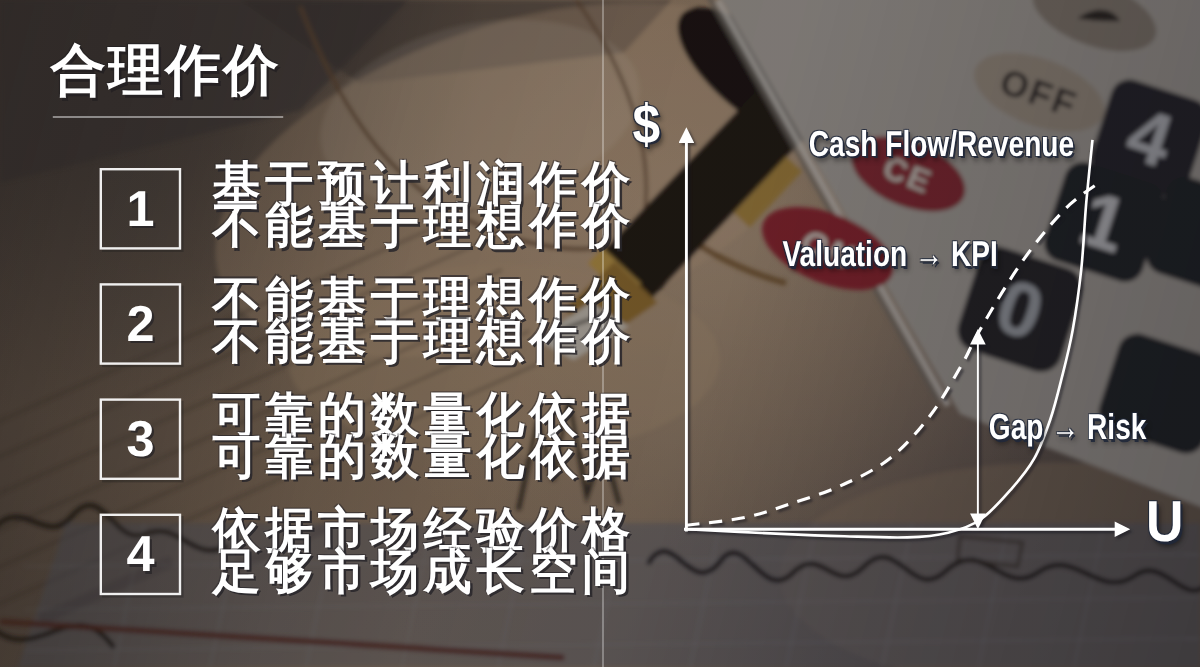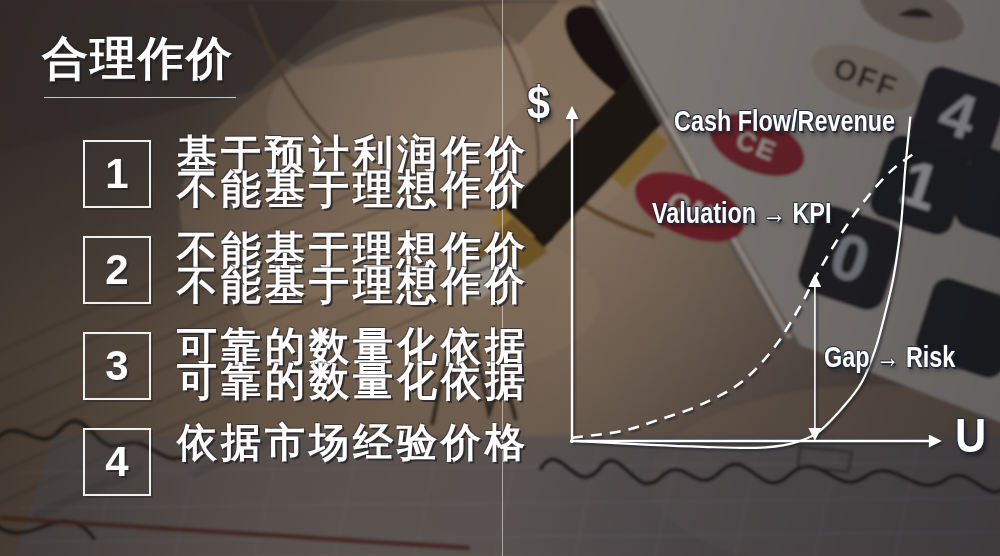--- a/index.html
+++ b/index.html
@@ -183,20 +183,21 @@
     <div class="num-box">3</div>
     <div class="item-text">
       <div>可靠的数量化依据</div>
       <div>可靠的数量化依据</div>
     </div>
   </div>
   <div class="item-row row-4">
     <div class="num-box">4</div>
     <div class="item-text">
       <div>依据市场经验价格</div>
+      <div>足够市场成长空间</div>
     </div>
   </div>
 
   <svg class="chart-svg" viewBox="0 0 1000 556">
     <defs>
       <marker id="arr" viewBox="0 0 10 10" refX="7" refY="5" markerUnits="userSpaceOnUse" markerWidth="14" markerHeight="13" orient="auto-start-reverse">
         <path d="M0,0 L10,5 L0,10 Z" fill="#ffffff"></path>
       </marker>
     </defs>
     <line x1="572" y1="443" x2="572" y2="110" stroke="#fff" stroke-width="2.4" marker-end="url(#arr)"></line>

